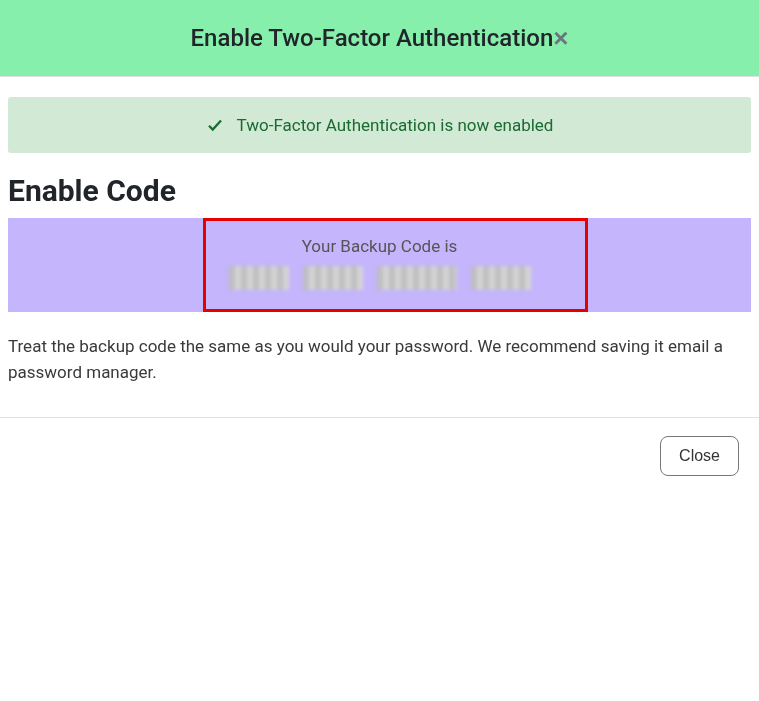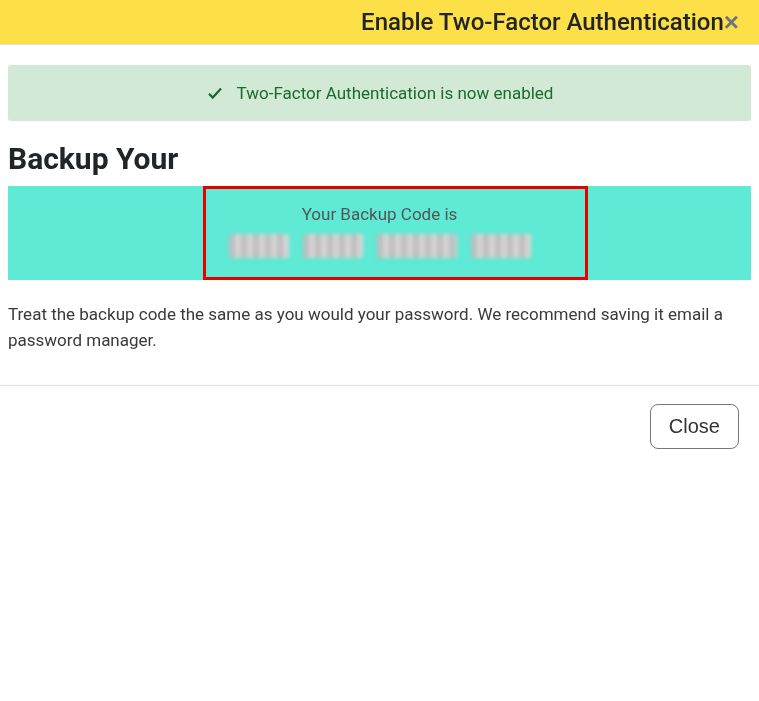--- a/index.html
+++ b/index.html
@@ -8,24 +8,24 @@
       padding: 0;
     }
     body {
       font-family: -apple-system, BlinkMacSystemFont, "Segoe UI", Roboto, "Helvetica Neue", Arial, sans-serif;
       background: #fff;
       width: 759px;
       height: 701px;
       overflow: hidden;
     }
     .modal-header {
-      background: #fde047;
-      padding: 8px 20px;
+      background: #86efac;
+      padding: 24px 20px;
       display: flex;
-      justify-content: flex-end;
+      justify-content: center;
       align-items: center;
       border-bottom: 1px solid #dee2e6;
     }
     .modal-title {
       font-size: 24px;
       font-weight: 500;
       color: #212529;
     }
     .close-x {
       font-size: 26px;
@@ -81,21 +81,21 @@
       color: #212529;
       margin: 0 8px 10px 8px;
     }
     .description {
       font-size: 17px;
       color: #3a3a3a;
       line-height: 1.5;
       margin: 0 8px 20px 8px;
     }
     .code-container {
-      background: #5eead4;
+      background: #c4b5fd;
       margin: 0 8px 22px 8px;
       padding: 18px 0 22px 0;
       position: relative;
     }
     .highlight-box {
       position: absolute;
       border: 3px solid #e60000;
       top: 0;
       bottom: 0;
       left: 195px;
@@ -126,21 +126,21 @@
       padding: 18px 20px;
       display: flex;
       justify-content: flex-end;
       margin-top: 32px;
     }
     .close-btn {
       background: #fff;
       border: 1px solid #777;
       color: #333;
       padding: 10px 18px;
-      font-size: 20px;
+      font-size: 16px;
       border-radius: 8px;
       cursor: pointer;
     }
   </style>
 </head>
 <body>
 
 <div class="modal-header">
   <h1 class="modal-title">Enable Two-Factor Authentication</h1>
   <button class="close-x">×</button>
@@ -151,21 +151,21 @@
   <div class="alert-success">
     <span class="check-icon">
       <svg viewBox="0 0 24 24">
           <polyline points="4 13 9 18 20 6"></polyline>
         </svg>
     </span>
     <span>Two-Factor Authentication is now enabled</span>
   </div>
 
 
-  <h2 class="section-heading">Backup Your</h2>
+  <h2 class="section-heading">Enable Code</h2>
 
 
   <div class="code-container">
     <div class="highlight-box"></div>
     <div class="code-label">Your Backup Code is</div>
     <div class="code-value">
       <div class="blur-block"></div>
       <div class="blur-block"></div>
       <div class="blur-block w2"></div>
       <div class="blur-block"></div>

